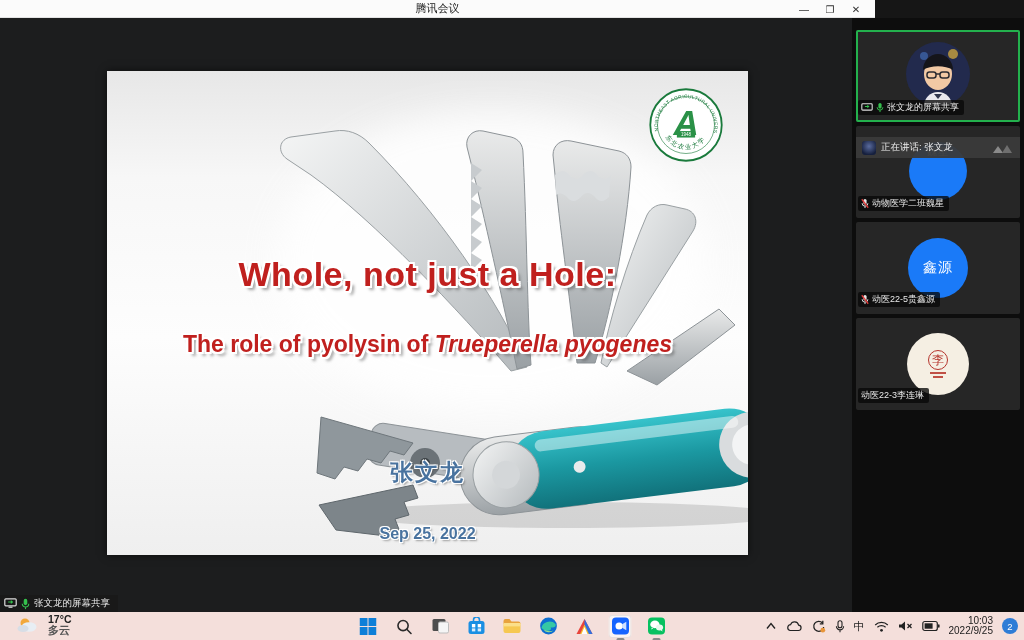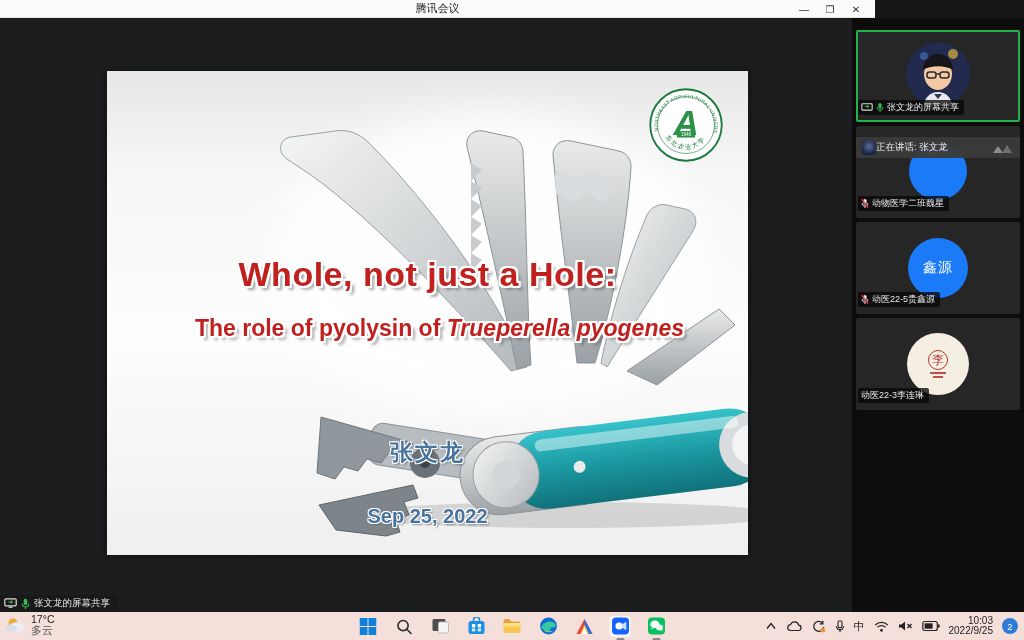--- a/index.html
+++ b/index.html
@@ -16,27 +16,27 @@
   .app{position:absolute;left:0;top:18px;width:1024px;height:594px;display:flex;background:#141414;}
   .stage{position:relative;width:852px;height:594px;background:#1c1d1e;}
 
   
   .slide{position:absolute;left:107px;top:53px;width:641px;height:484px;background:linear-gradient(180deg,#e7e7e7 0%,#f7f7f7 22%,#fdfdfd 55%,#efefef 100%);box-shadow:0 0 8px rgba(0,0,0,.6);overflow:hidden;}
   .knife-svg{position:absolute;left:0;top:0;z-index:0;}
   .slide-text{position:absolute;left:0;width:100%;text-align:center;z-index:2;}
   .t-red{color:#c0201e;font-weight:700;
     text-shadow:-2px -2px 0 #fff,2px -2px 0 #fff,-2px 2px 0 #fff,2px 2px 0 #fff,0 -2px 0 #fff,0 2px 0 #fff,-2px 0 0 #fff,2px 0 0 #fff,4px 4px 3px rgba(60,60,60,.45);}
   .title1{top:184px;font-size:34px;letter-spacing:.5px;}
-  .title2{top:244px;font-size:23px;margin-left:12px;}
+  .title2{top:260px;font-size:23px;}
   .title2 .species{font-style:italic;}
   .t-blue{color:#49739f;font-weight:700;
-    text-shadow:-1px -1px 0 #fff,1px -1px 0 #fff,-1px 1px 0 #fff,1px 1px 0 #fff,2px 2px 2px rgba(80,80,80,.5);}
+    text-shadow:-1px -1px 0 #fff,1px -1px 0 #fff,-1px 1px 0 #fff,1px 1px 0 #fff,2px 2px 2px rgba(80,80,80,.5);margin-top:20px;}
   .author{top:366px;font-size:23px;letter-spacing:2px;}
   .affil{top:406px;font-size:15.5px;}
-  .dateline{top:434px;font-size:20px;}
+  .dateline{top:434px;font-size:16px;}
   .neau-logo{position:absolute;top:16px;right:24px;width:76px;height:76px;z-index:2;}
 
   
   .share-pill{position:absolute;left:0;top:577px;height:17px;display:flex;align-items:center;gap:4px;background:rgba(25,25,25,.92);padding:0 8px 0 4px;}
   .share-pill span{font-size:9.5px;color:#e8e8e8;}
 
   
   .sidebar{width:172px;height:594px;background:#0d0d0d;display:flex;flex-direction:column;align-items:center;padding-top:12px;gap:4px;}
   .tile{position:relative;width:164px;height:92px;background:#262626;border-radius:2px;overflow:hidden;flex:0 0 auto;}
   .tile.active{outline:2px solid #23b14d;outline-offset:-2px;}
@@ -51,27 +51,27 @@
   .seal{width:62px;height:62px;border-radius:50%;background:#f5efe3;display:flex;flex-direction:column;align-items:center;justify-content:center;gap:2px;}
   .seal .glyph{width:20px;height:20px;border:1.5px solid #b5342c;border-radius:50%;color:#b5342c;font-size:12px;line-height:19px;text-align:center;}
   .seal .bar{width:16px;height:2px;background:#c05045;}
   .seal .bar2{width:10px;height:2px;background:#c05045;}
 
   
   .tile .blue-top{position:absolute;left:50%;top:16px;transform:translateX(-50%);}
   .blue-top .blue-circle{width:58px;height:58px;align-items:flex-start;justify-content:center;}
   .blue-top .blue-circle span{font-size:10px;margin-top:3px;}
 
-  .speak-banner{position:absolute;left:0;top:11px;width:100%;height:21px;background:rgba(58,58,58,.95);display:flex;align-items:center;padding:0 6px;z-index:3;}
+  .speak-banner{position:absolute;left:0;top:11px;width:100%;height:21px;background:rgba(58,58,58,.95);display:flex;align-items:center;gap:5px;padding:0 6px;z-index:3;}
   .speak-banner .mini-av{width:14px;height:14px;border-radius:3px;background:radial-gradient(circle at 50% 38%,#5a6b9e,#16203e 75%);flex:0 0 auto;}
   .speak-banner span{font-size:9.5px;color:#ededed;white-space:nowrap;flex:1;}
 
   
   .taskbar{position:absolute;left:0;top:612px;width:1024px;height:28px;background:#f4dfdb;display:flex;align-items:center;}
-  .weather{position:absolute;left:4px;top:2px;display:flex;align-items:center;gap:3px;cursor:default;}
+  .weather{position:absolute;left:16px;top:2px;display:flex;align-items:center;gap:8px;cursor:default;font-weight:bold;}
   .weather .wtxt{display:flex;flex-direction:column;line-height:11px;}
   .weather .temp{font-size:10.5px;color:#222;}
   .weather .cond{font-size:11px;color:#555;}
   .task-center{position:absolute;left:50%;top:0;transform:translateX(-50%);height:28px;display:flex;align-items:center;gap:13px;}
   .app-icon{width:23px;height:23px;display:flex;align-items:center;justify-content:center;position:relative;border-radius:4px;}
   .app-icon.selected{background:rgba(255,255,255,.65);box-shadow:inset 0 0 0 1px rgba(0,0,0,.08);}
   .app-icon .dash{position:absolute;bottom:-3px;left:50%;transform:translateX(-50%);width:8px;height:2.5px;border-radius:2px;background:#8a8a8a;}
   .tray{position:absolute;right:6px;top:0;height:28px;display:flex;align-items:center;gap:9px;}
   .tray .ime{font-size:11px;color:#1b1b1b;}
   .timebox{display:flex;flex-direction:column;align-items:flex-end;line-height:10.5px;}

